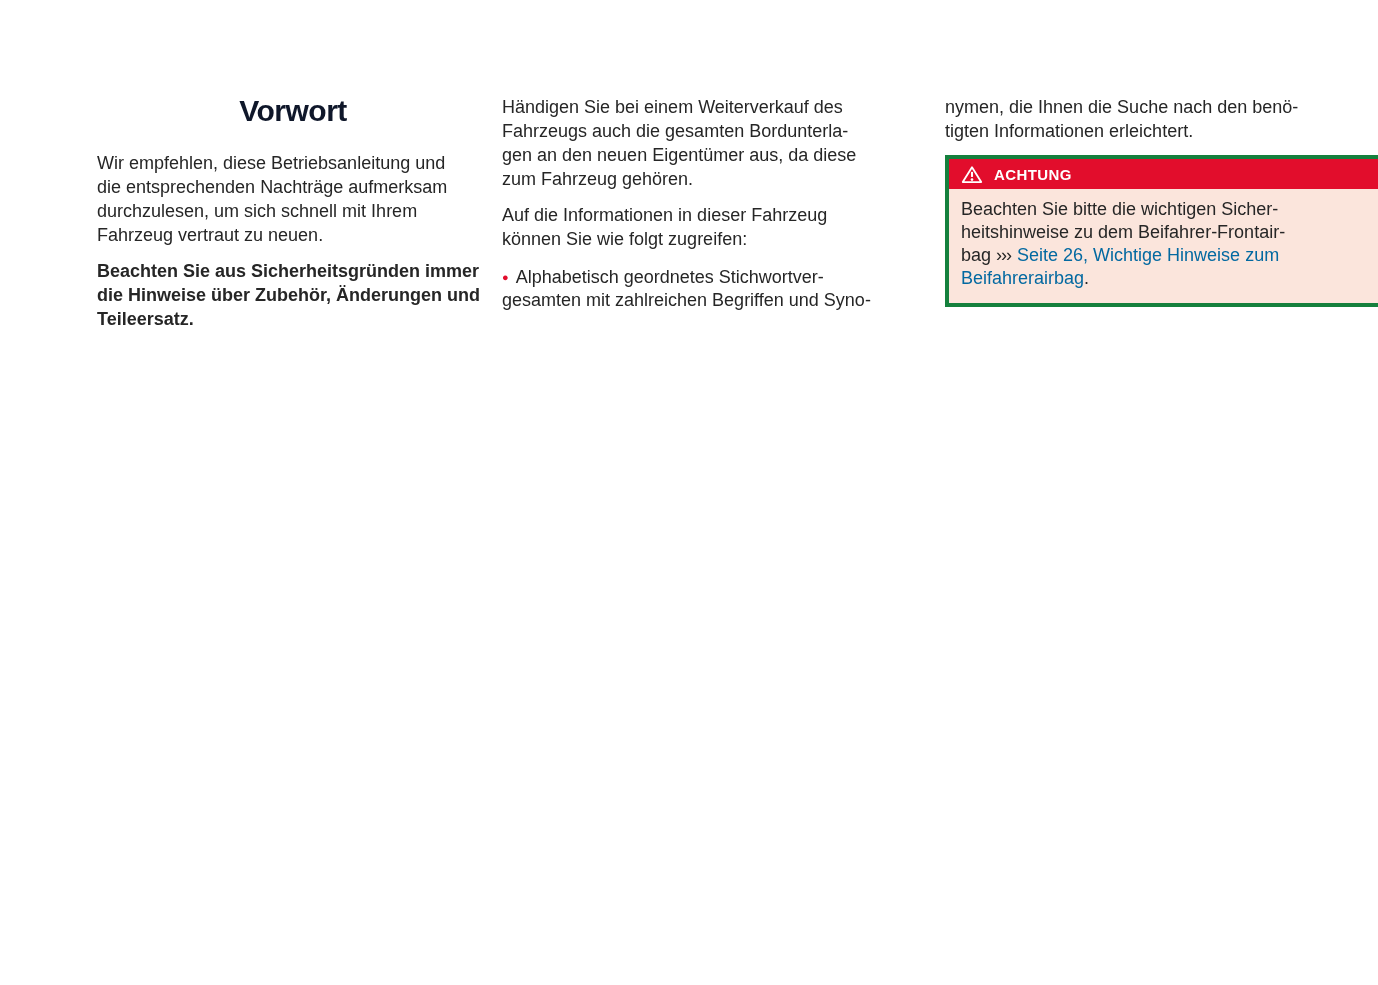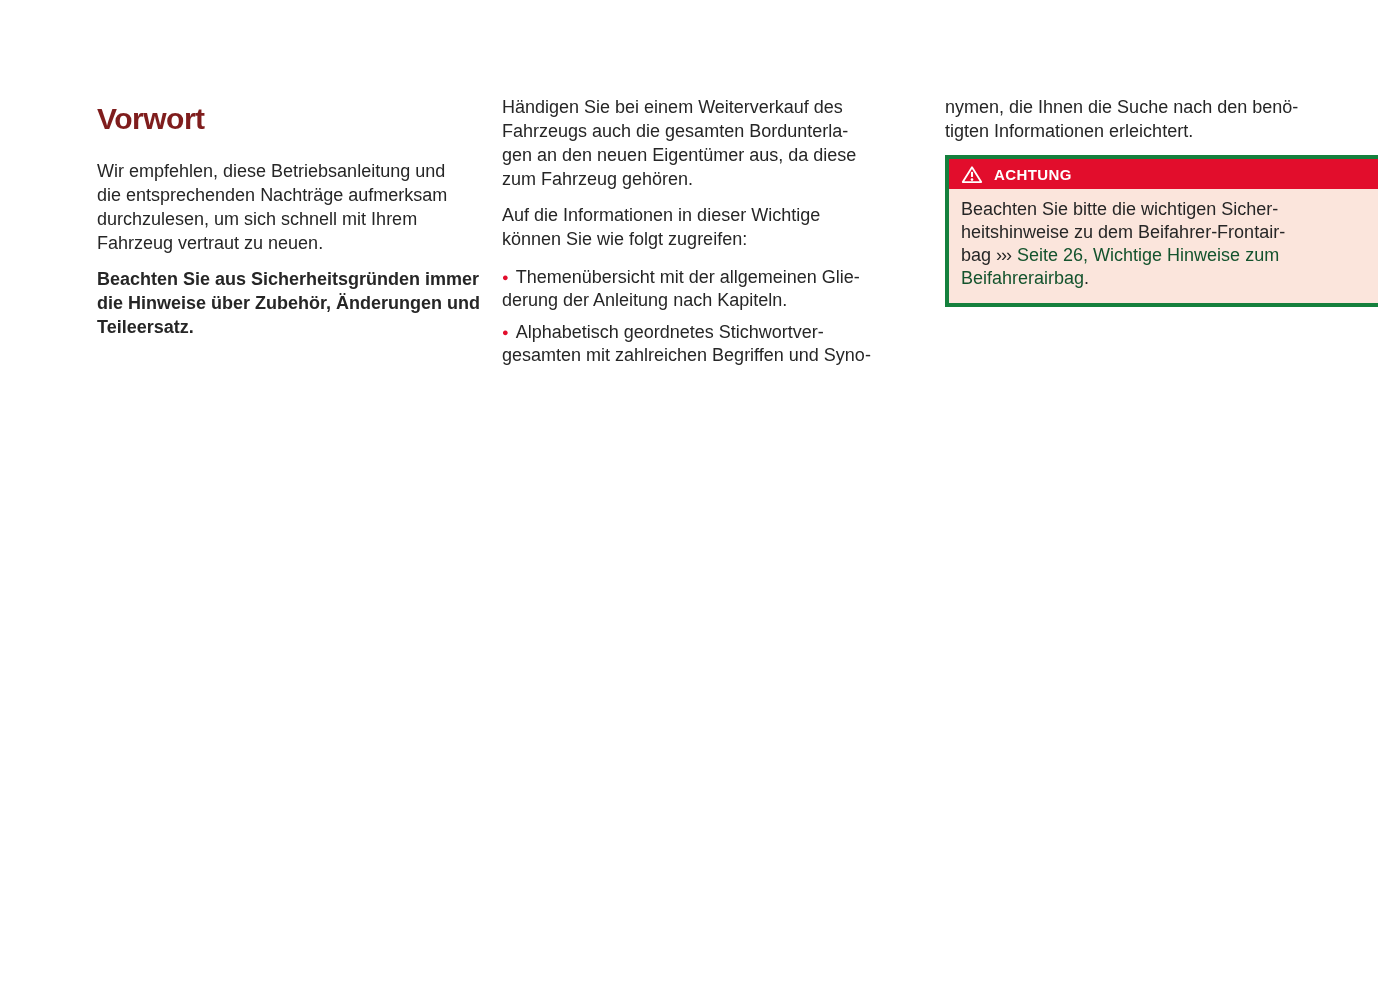--- a/index.html
+++ b/index.html
@@ -17,26 +17,27 @@
   }
   .col {
     position: absolute;
     top: 95px;
   }
   #col-left  { left: 97px;  width: 392px; }
   #col-mid   { left: 502px; width: 392px; }
   #col-right { left: 905px; width: 452px; padding-left: 40px; }
 
   .preface-heading {
-    margin: 8px 0 24px 0;
+    margin: 0 0 24px 0;
     font-size: 30px;
     line-height: 32px;
     font-weight: 700;
-    color: #7f1d1d;
+    color: #0f172a;
     letter-spacing: -0.5px;
+    text-align: center;
   }
   .para {
     margin: 0 0 12px 0;
     font-size: 18px;
     line-height: 24px;
     white-space: pre-line;
     color: #262626;
   }
   .para.bold {
     font-weight: 700;
@@ -84,48 +85,44 @@
     font-size: 18px;
     line-height: 23px;
     font-weight: 400;
     color: #262626;
     white-space: pre-line;
   }
   .reference-arrows {
     letter-spacing: -1px;
     margin-right: 1px;
   }
-  .reference-link { color: #14532d; }
+  .reference-link { color: #0369a1; }
 </style>
 </head>
 <body>
 
 <div class="col" id="col-left">
   <h1 class="preface-heading">Vorwort</h1>
   <p class="para">Wir empfehlen, diese Betriebsanleitung und
 die entsprechenden Nachträge aufmerksam
 durchzulesen, um sich schnell mit Ihrem
 Fahrzeug vertraut zu neuen.</p>
   <p class="para bold">Beachten Sie aus Sicherheitsgründen immer
 die Hinweise über Zubehör, Änderungen und
 Teileersatz.</p>
 </div>
 
 <div class="col" id="col-mid">
   <p class="para">Händigen Sie bei einem Weiterverkauf des
 Fahrzeugs auch die gesamten Bordunterla-
 gen an den neuen Eigentümer aus, da diese
 zum Fahrzeug gehören.</p>
-  <p class="para">Auf die Informationen in dieser Wichtige
+  <p class="para">Auf die Informationen in dieser Fahrzeug
 können Sie wie folgt zugreifen:</p>
   <div class="bullet-list">
-    <div class="bullet-item">
-      <span class="bullet-dot">●</span><span class="bullet-text">Themenübersicht mit der allgemeinen Glie-
-derung der Anleitung nach Kapiteln.</span>
-    </div>
     <div class="bullet-item">
       <span class="bullet-dot">●</span><span class="bullet-text">Alphabetisch geordnetes Stichwortver-
 gesamten mit zahlreichen Begriffen und Syno-</span>
     </div>
   </div>
 </div>
 
 <div class="col" id="col-right">
   <p class="para">nymen, die Ihnen die Suche nach den benö-
 tigten Informationen erleichtert.</p>

